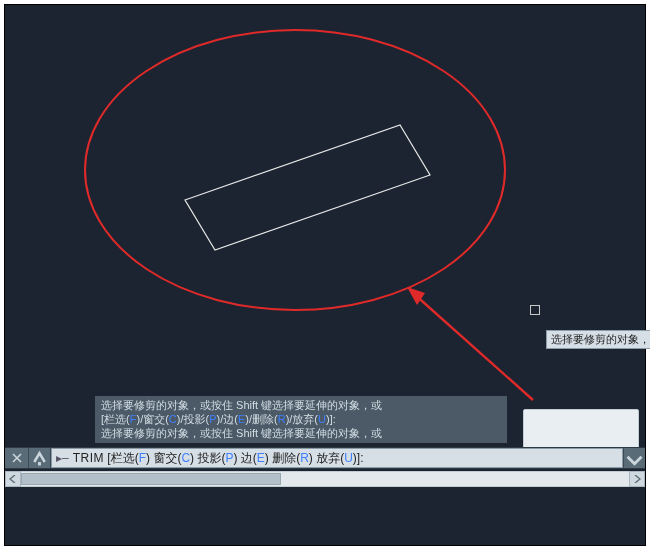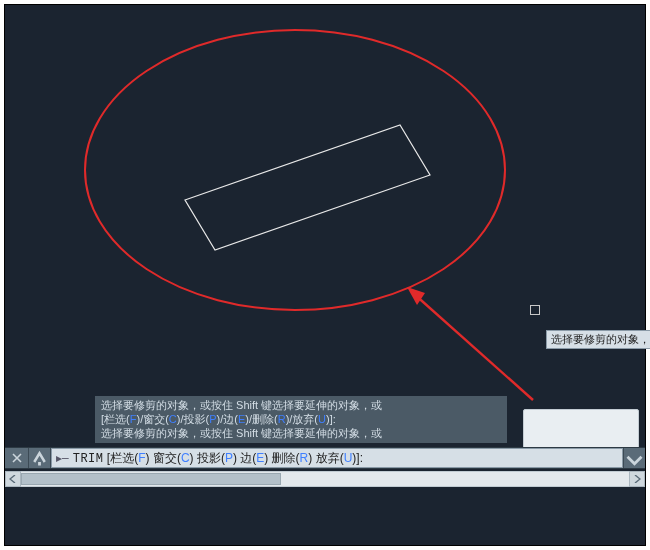--- a/index.html
+++ b/index.html
@@ -116,21 +116,21 @@
     border: 1px solid var(--cmd-border);
     display: flex;
     align-items: center;
     padding: 0 4px;
     gap: 4px;
     color: #222;
     font-size: 12px;
     white-space: nowrap;
   }
   .cmd-input .chev { color:#556; }
-  .cmd-input .cmd-name { letter-spacing: .5px; font-family: Liberation Mono, monospace; }
+  .cmd-input .cmd-name { letter-spacing: .5px; }
   .cmd-input .kw { color: var(--kw-f); }
   .cmd-caret {
     width: 22px;
     background: #5a6b78;
     display:flex; align-items:center; justify-content:center;
     border-left: 1px solid #3c4a55;
   }
   
   .hscroll {
     position:absolute;

